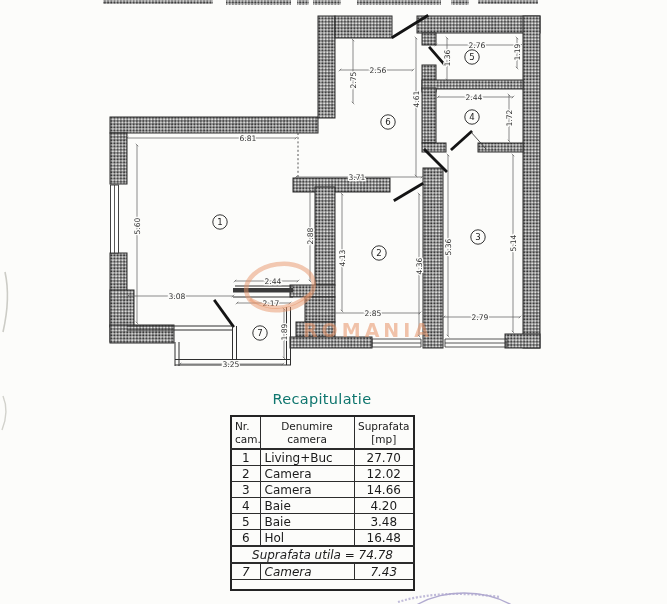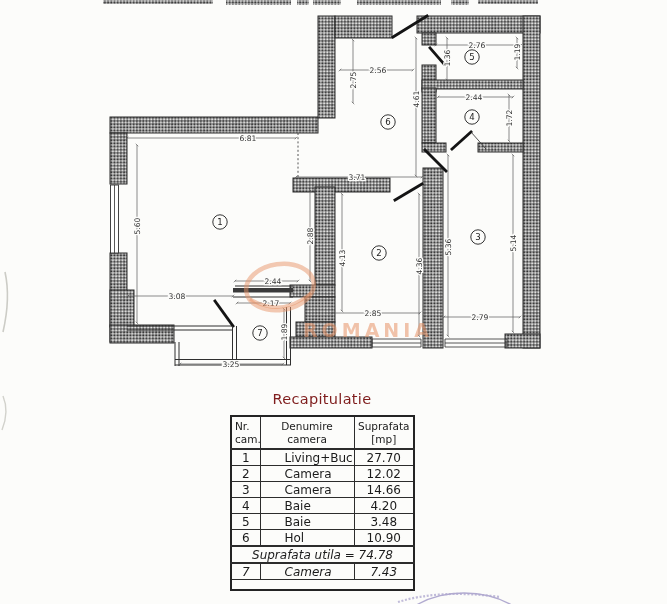--- a/index.html
+++ b/index.html
@@ -10,28 +10,28 @@
   .w{fill:url(#hatch);stroke:#2b2b2b;stroke-width:1;}
   .w2{fill:url(#hatch);}
   .tl{stroke:#2f2f2f;stroke-width:1;fill:none;}
   .tl2{stroke:#2f2f2f;stroke-width:0.8;fill:none;}
   .door{stroke:#141414;stroke-width:2.8;stroke-linecap:square;}
   .dl{stroke:#5a5a5a;stroke-width:0.7;marker-start:url(#tk);marker-end:url(#tk);}
   .dt{font-size:7.6px;fill:#333;text-anchor:middle;stroke:#fcfcfa;stroke-width:2.6px;paint-order:stroke;}
   .rn{font-size:8.6px;fill:#222;text-anchor:middle;}
   .wmtext{font-size:19px;font-weight:bold;letter-spacing:4px;text-anchor:middle;opacity:0.55;}
   .recap-title{position:absolute;left:231px;top:391px;width:182px;text-align:center;
-               font-size:14.5px;letter-spacing:0.3px;color:#7f1d1d;}
+               font-size:14.5px;letter-spacing:0.3px;color:#0f766e;}
   table.recap{position:absolute;left:230px;top:415px;width:183px;border-collapse:collapse;
               table-layout:fixed;color:#1b1b1b;border:2px solid #242424;background:transparent;}
   .recap td{border:1px solid #2c2c2c;text-align:center;font-size:12px;line-height:14px;
             height:15px;padding:0;overflow:hidden;white-space:nowrap;}
   .recap tr.hdr td{font-size:10.5px;line-height:12.5px;height:31px;border-bottom:2px solid #2c2c2c;}
   .recap tr.hdr td.c1{text-align:left;padding-left:3px;}
-  .recap td.nm{text-align:left;padding-left:24px;}
+  .recap td.nm{text-align:left;padding-left:4px;}
   .recap tr.thick td{border-top:2px solid #2c2c2c;font-style:italic;}
   .recap tr.part td{height:9px;}
   svg.stampsvg{position:absolute;left:0;top:0;z-index:4;pointer-events:none;}
 </style>
 </head>
 <body>
 
 <div class="page">
 
   <svg class="plan" width="667" height="604" viewBox="0 0 667 604">
@@ -252,21 +252,21 @@
         <td>4.20</td>
       </tr>
       <tr>
         <td>5</td>
         <td class="nm">Baie</td>
         <td>3.48</td>
       </tr>
       <tr>
         <td>6</td>
         <td class="nm">Hol</td>
-        <td>10.90</td>
+        <td>16.48</td>
       </tr>
       <tr class="thick">
         <td colspan="3">Suprafata utila = 74.78</td>
       </tr>
       <tr class="thick">
         <td>7</td>
         <td class="nm">Camera</td>
         <td>7.43</td>
       </tr>
       <tr class="part">

